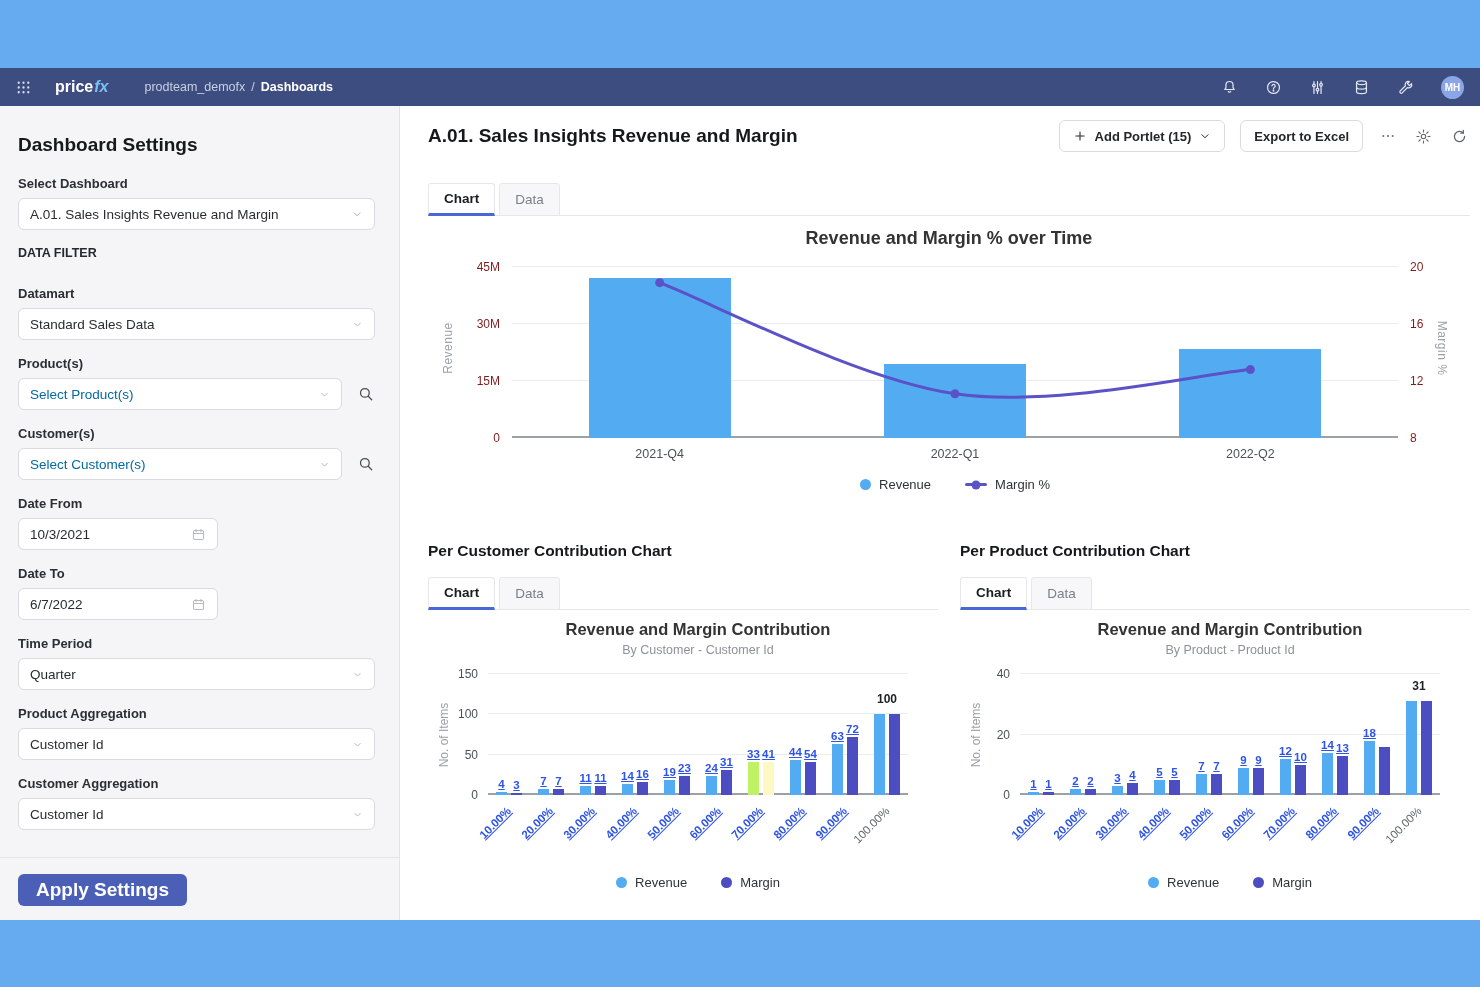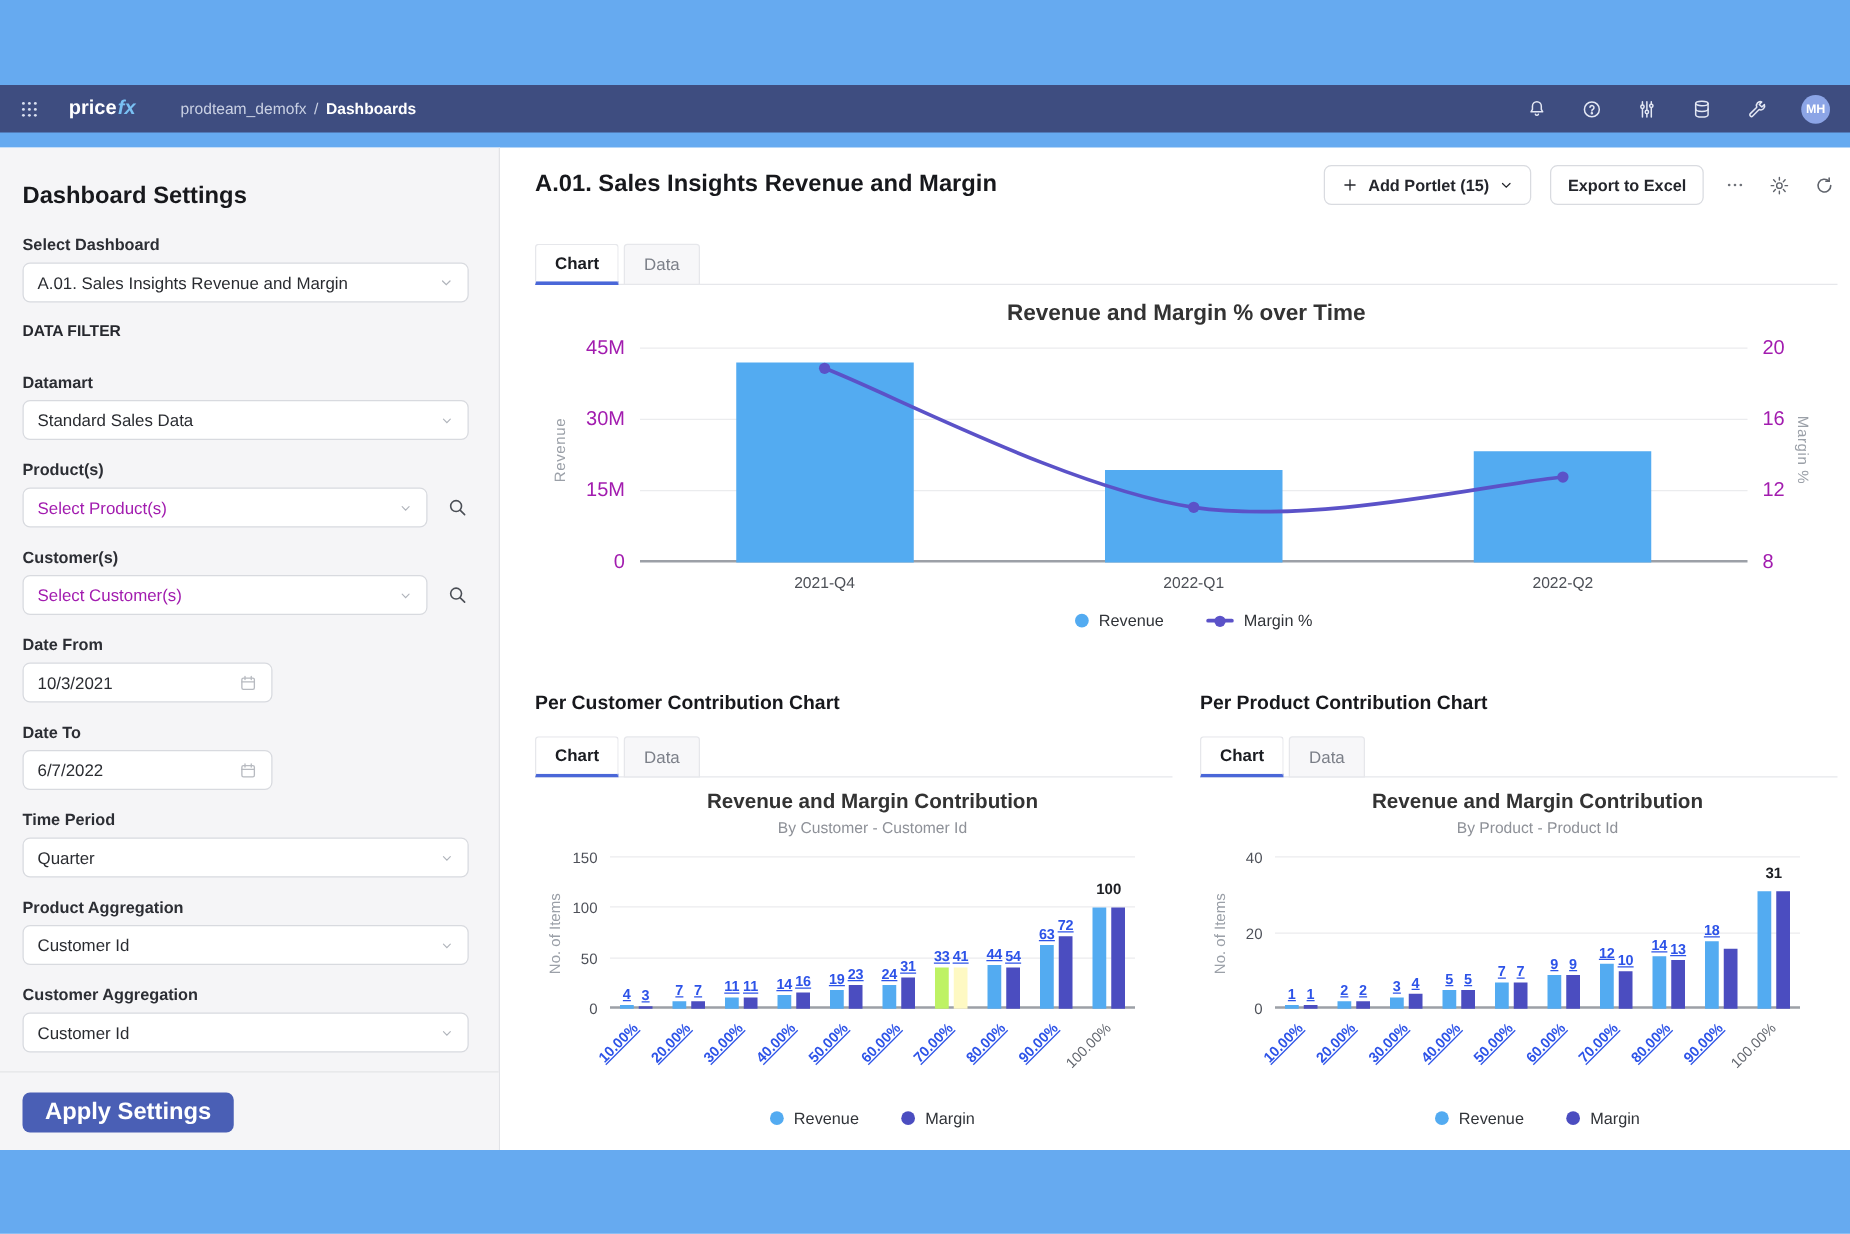--- a/index.html
+++ b/index.html
@@ -1,38 +1,38 @@
 <!DOCTYPE html>
 <html><head>
 <meta charset="utf-8">
 <style>
   html,body{margin:0;padding:0;}
   body{font-family:"Liberation Sans",sans-serif;}
   .frame{width:1480px;height:987px;background:#66AAF0;position:relative;overflow:hidden;}
-  .app{position:absolute;top:68px;left:0;width:1480px;height:852px;display:flex;flex-direction:column;gap:12px;}
+  .app{position:absolute;top:68px;left:0;width:1480px;height:852px;display:flex;flex-direction:column;}
 
   
   .topbar{height:38px;min-height:38px;background:#3E4D80;display:flex;align-items:center;padding:0 16px;box-sizing:border-box;color:#fff;}
   .apps-btn{display:flex;align-items:center;margin-right:24px;cursor:pointer;}
   .logo{display:flex;align-items:baseline;font-size:16px;font-weight:700;}
   .logo .fx{color:#79C0F3;font-style:italic;margin-left:1px;}
   .crumbs{margin-left:36px;font-size:12.5px;color:#C9D0E3;display:flex;gap:6px;align-items:center;}
   .crumbs .page{color:#FFFFFF;font-weight:700;}
   .top-icons{margin-left:auto;display:flex;align-items:center;gap:27px;}
   .tbtn{display:flex;align-items:center;cursor:pointer;}
   .avatar{width:23px;height:23px;border-radius:50%;background:#8CA5E6;color:#fff;font-size:10px;font-weight:700;display:flex;align-items:center;justify-content:center;}
 
   
   .content{flex:1;display:flex;background:#fff;overflow:hidden;}
   .sidebar{width:400px;min-width:400px;background:#F5F5F7;border-right:1px solid #E2E3E7;position:relative;padding:28px 24px 0 18px;box-sizing:border-box;}
   .sidebar h2{font-size:19px;font-weight:700;color:#17181C;margin:0 0 20px 0;}
   .fld{margin-bottom:16px;}
   .fld label{display:block;font-size:13px;font-weight:700;color:#2C2E34;margin-bottom:6px;line-height:16px;}
   .selectbox{height:32px;background:#fff;border:1px solid #D8DADF;border-radius:6px;display:flex;align-items:center;justify-content:space-between;padding:0 11px;font-size:13.5px;color:#2A2C31;box-sizing:border-box;cursor:pointer;}
-  .selectbox .ph{color:#a21caf;}
+  .selectbox .ph{color:#0369a1;}
   .with-search{display:flex;align-items:center;gap:15px;}
   .with-search .selectbox{flex:1;}
   .datebox{width:200px;}
   .section{font-size:12.5px;font-weight:700;color:#26282E;margin:12px 0 26px 0;}
   .side-footer{position:absolute;left:0;right:0;bottom:0;border-top:1px solid #E4E5E8;padding:16px 18px 14px 18px;background:#F5F5F7;}
   .apply-btn{height:32px;padding:0 18px;background:#4A5FB5;border:none;border-radius:6px;color:#fff;font-size:19px;font-weight:700;font-family:inherit;cursor:pointer;}
 
   .main{flex:1;padding:14px 10px 0 28px;box-sizing:border-box;overflow:hidden;position:relative;}
   .main-header{display:flex;justify-content:space-between;align-items:center;}
   .main-header h1{font-size:19px;font-weight:700;color:#17181C;margin:0;}
@@ -44,21 +44,21 @@
   .tab{height:33px;padding:0 15px;display:flex;align-items:center;font-size:13.5px;border:1px solid #E6E7EB;border-radius:3px 3px 0 0;margin-right:4px;position:relative;top:1px;box-sizing:border-box;cursor:pointer;}
   .tab.active{background:#fff;font-weight:700;color:#1B1D22;border-bottom:3px solid #4A67D8;}
   .tab.inactive{background:#F7F7F9;color:#7B7F88;}
 
   
   .chart-title{font-size:18px;font-weight:700;color:#333;text-align:center;margin:12px 0 0 0;}
   .combo-chart{position:relative;margin:8px 72px 0 84px;}
   .combo-plot{position:relative;height:181px;}
   .gridline{position:absolute;left:0;right:0;height:1px;background:#EBECEE;}
   .baseline{position:absolute;left:0;right:0;height:2px;background:#9CA0A7;}
-  .ytick{position:absolute;font-size:16px;color:#a21caf;line-height:14px;}
+  .ytick{position:absolute;font-size:12px;color:#7f1d1d;line-height:14px;}
   .ytick.left{right:calc(100% + 12px);}
   .ytick.right{left:calc(100% + 12px);}
   .combo-bars{position:absolute;left:0;right:0;top:0;bottom:0;display:flex;align-items:flex-end;}
   .combo-slot{flex:1;display:flex;justify-content:center;align-items:flex-end;height:100%;}
   .combo-bar{width:48%;}
   .lineplot{position:absolute;left:0;bottom:0;pointer-events:none;overflow:visible;}
   .combo-xlabels{display:flex;margin-top:9px;}
   .combo-xlabels span{flex:1;text-align:center;font-size:12.5px;color:#4D5057;}
   .axis-title{position:absolute;font-size:12px;color:#9BA0A8;white-space:nowrap;letter-spacing:0.5px;}
   .axis-title.atl{left:-90px;top:50%;transform:translateY(-50%) rotate(-90deg);}

